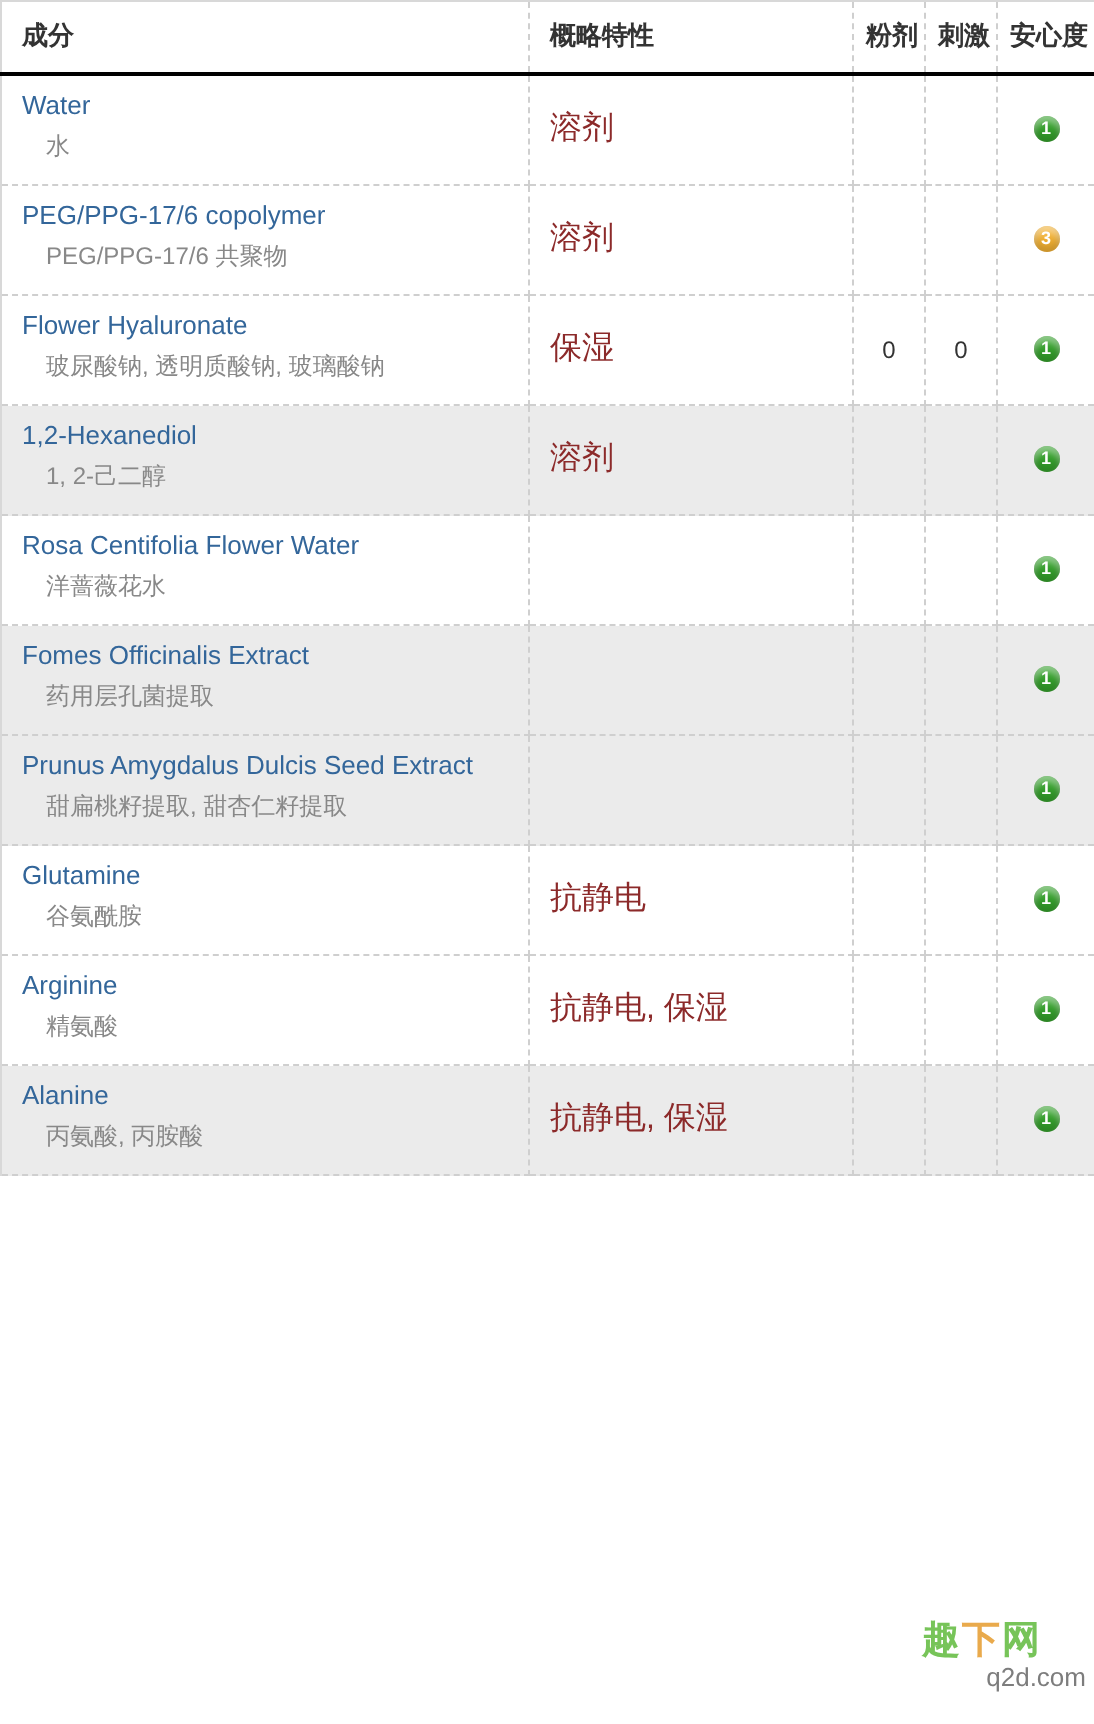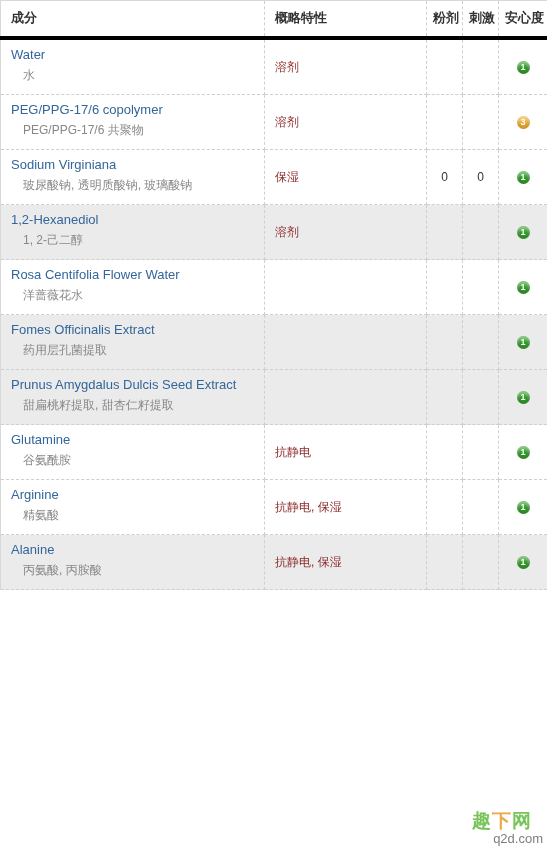--- a/index.html
+++ b/index.html
@@ -29,21 +29,21 @@
   .ingredient-table col.c-powder { width: 36px; }
   .ingredient-table col.c-irrit  { width: 36px; }
   .ingredient-table col.c-safe   { width: 49px; }
 
   thead th {
     font-size: 13px;
     font-weight: bold;
     color: #333333;
     text-align: left;
     padding: 8px 0 9px 10px;
-    border-bottom: 4px solid #000000;
+    border-bottom: 2px solid #000000;
     border-right: 1px dashed #cfcfcf;
     vertical-align: middle;
     white-space: nowrap;
     letter-spacing: 0px;
   }
   thead th.th-narrow {
     padding-left: 4px;
     padding-right: 3px;
     text-align: right;
   }
@@ -75,21 +75,21 @@
   .ing-cn {
     display: block;
     font-size: 12px;
     color: #888888;
     padding-left: 12px;
     margin-top: 3px;
   }
 
   td.cell-prop {
     padding: 4px 6px 4px 10px;
-    font-size: 12px;
+    font-size: 16px;
     color: #8c2a2a;
     line-height: 1.4;
   }
 
   td.cell-num {
     text-align: center;
     font-size: 12px;
     color: #333333;
     padding: 0 2px;
   }
@@ -124,21 +124,21 @@
     height: 44px;
     pointer-events: none;
     user-select: none;
   }
   .wm-top {
     font-size: 19px;
     font-weight: bold;
     color: #6cbf4b;
     letter-spacing: 1px;
     line-height: 22px;
-    text-align: center;
+    text-align: left;
     opacity: 0.92;
   }
   .wm-top .wm-mid { color: #e8a33d; }
   .wm-bottom {
     font-size: 13px;
     color: #737373;
     text-align: right;
     line-height: 14px;
     font-family: Liberation Sans, sans-serif;
     opacity: 0.92;
@@ -180,21 +180,21 @@
           <a class="ing-en">PEG/PPG-17/6 copolymer</a>
           <span class="ing-cn">PEG/PPG-17/6 共聚物</span>
         </td>
         <td class="cell-prop">溶剂</td>
         <td class="cell-num"></td>
         <td class="cell-num"></td>
         <td class="cell-safe"><span class="badge lv3">3</span></td>
       </tr>
       <tr>
         <td class="cell-name">
-          <a class="ing-en">Sodium Virginiana</a>
+          <a class="ing-en">Flower Hyaluronate</a>
           <span class="ing-cn">玻尿酸钠, 透明质酸钠, 玻璃酸钠</span>
         </td>
         <td class="cell-prop">保湿</td>
         <td class="cell-num">0</td>
         <td class="cell-num">0</td>
         <td class="cell-safe"><span class="badge lv1">1</span></td>
       </tr>
       <tr class="alt">
         <td class="cell-name">
           <a class="ing-en">1,2-Hexanediol</a>

